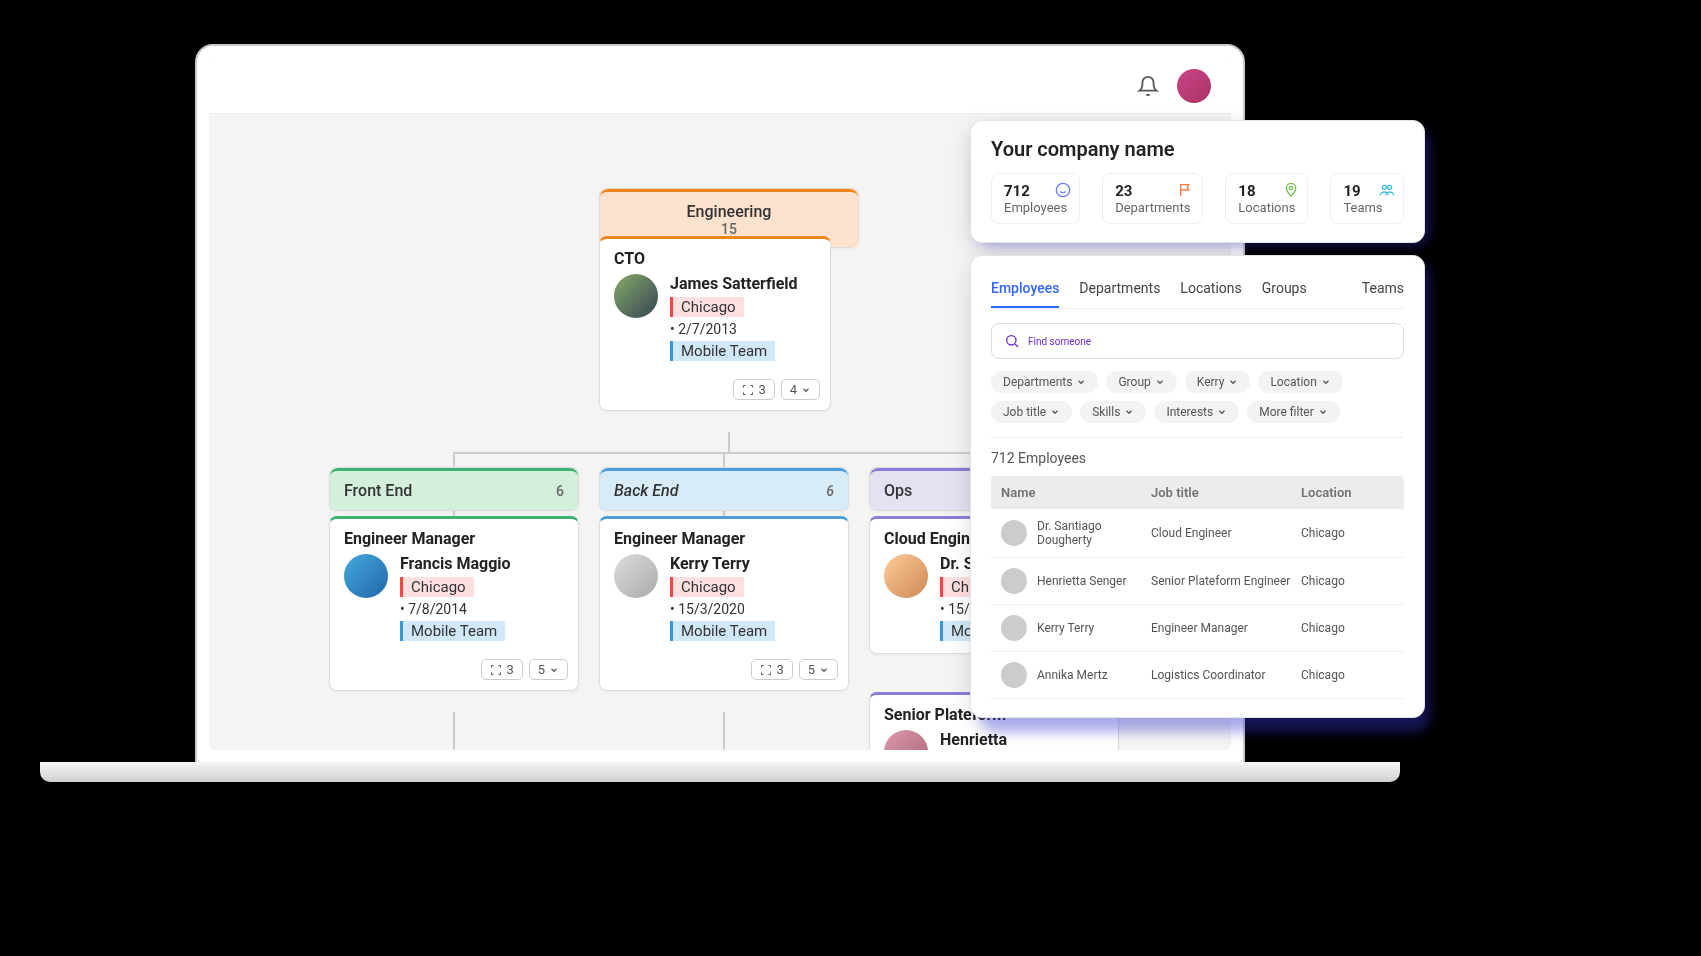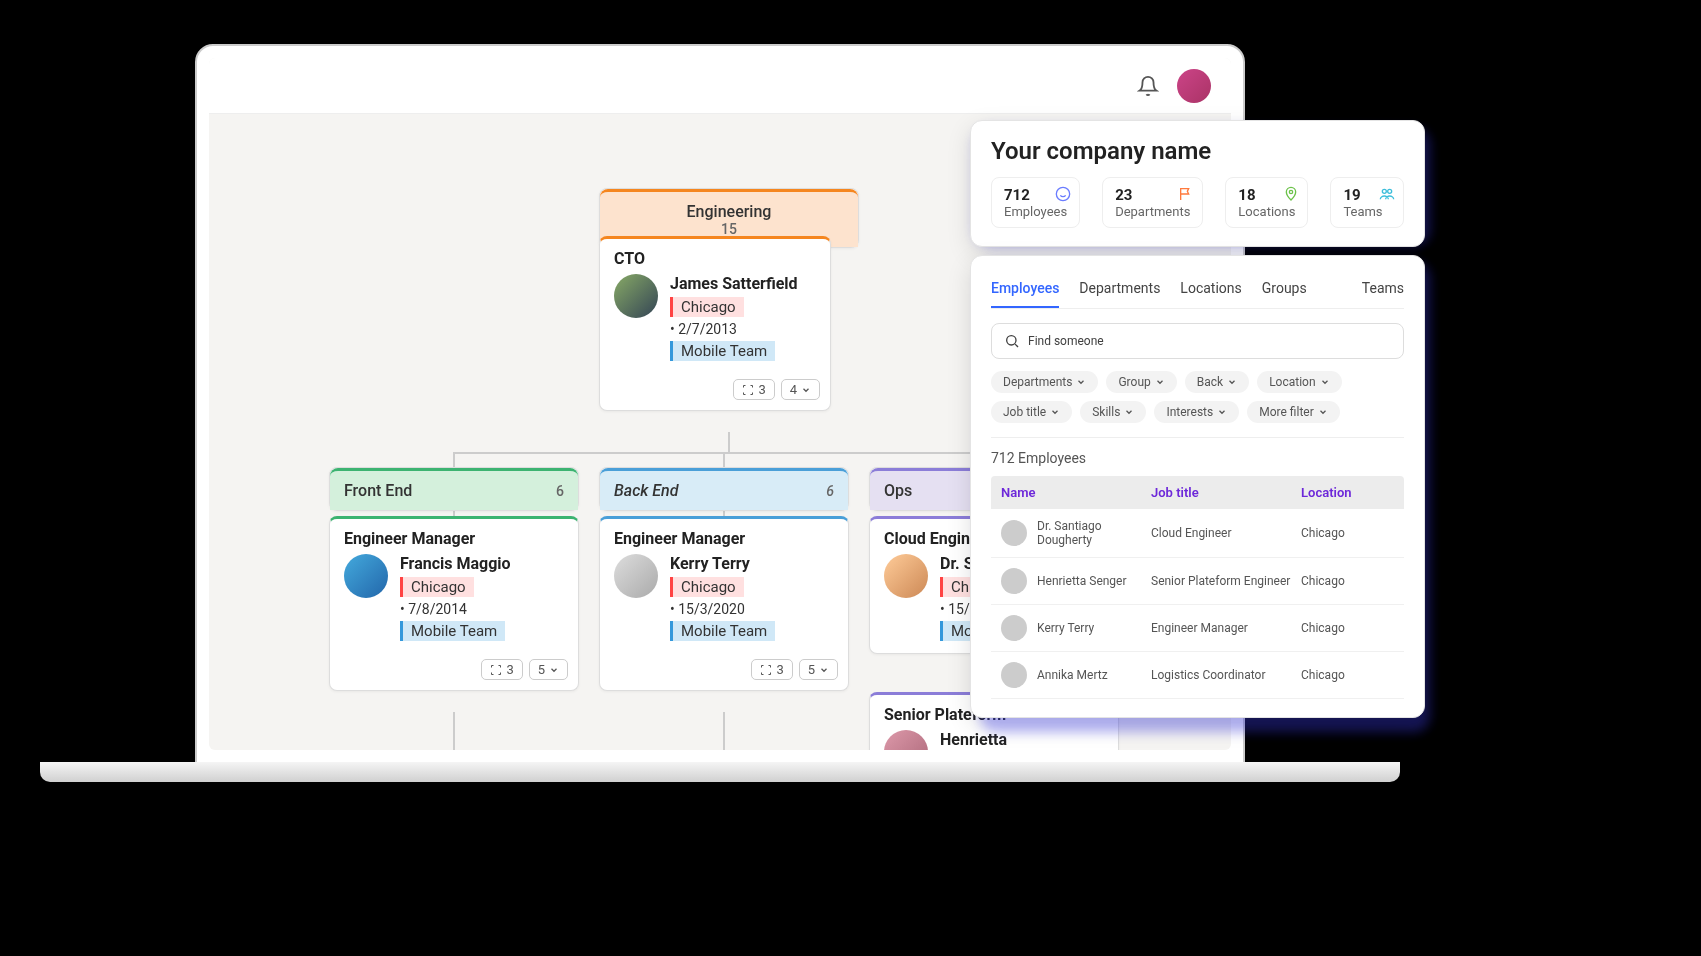--- a/index.html
+++ b/index.html
@@ -53,37 +53,37 @@
 
 
 .conn { position: absolute; background: #ccc; }
 
 
 .panel { position: absolute; background: #fff; border: 1px solid #e4e4e4; border-radius: 12px; box-shadow: 0 8px 24px rgba(0,0,0,0.12); }
 .panel-glow { position: absolute; border-radius: 16px; background: #4040ff; filter: blur(6px); opacity: 0.35; }
 
 .panel-stats-glow { left: 975px; top: 128px; width: 455px; height: 118px; }
 .panel-stats { left: 970px; top: 120px; width: 455px; padding: 16px 20px 18px; }
-.stats-title { font-size: 24px; font-weight: 600; color: #222; margin-bottom: 12px; }
+.stats-title { font-size: 20px; font-weight: 600; color: #222; margin-bottom: 12px; }
 .stats-row { display: flex; gap: 22px; }
 .stat-box { border: 1px solid #eee; border-radius: 8px; padding: 8px 12px; flex: 1; display: flex; flex-direction: column; position: relative; }
 .stat-num { font-weight: 700; font-size: 15px; color: #222; }
 .stat-label { font-size: 13px; color: #666; }
 .stat-icon { position: absolute; top: 8px; right: 8px; width: 16px; height: 16px; }
 
 .panel-search-glow { left: 980px; top: 262px; width: 450px; height: 470px; }
 .panel-search { left: 970px; top: 255px; width: 455px; padding: 18px 20px; }
 .tabs { display: flex; gap: 20px; border-bottom: 1px solid #eee; margin-bottom: 14px; font-size: 14px; }
 .tab { padding: 6px 0 10px; color: #444; cursor: pointer; }
 .tab.active { color: #3366ff; border-bottom: 2px solid #3366ff; font-weight: 500; }
-.search-box { border: 1px solid #ddd; border-radius: 8px; padding: 9px 12px; display: flex; align-items: center; gap: 8px; color: #404040; font-size: 12px; margin-bottom: 12px; }
+.search-box { border: 1px solid #ddd; border-radius: 8px; padding: 9px 12px; display: flex; align-items: center; gap: 8px; color: #6d28d9; font-size: 10px; margin-bottom: 12px; }
 .filter-chips { display: flex; flex-wrap: wrap; gap: 8px; margin-bottom: 14px; }
 .chip { background: #f3f3f3; border-radius: 14px; padding: 4px 12px; font-size: 12px; color: #555; display: flex; align-items: center; gap: 4px; }
 .result-count { font-size: 14px; color: #555; margin-bottom: 10px; border-top: 1px solid #eee; padding-top: 12px; }
-.table-head { display: flex; background: #ececec; font-size: 13px; font-weight: 600; color: #6d28d9; padding: 9px 10px; border-radius: 4px 4px 0 0; }
+.table-head { display: flex; background: #ececec; font-size: 13px; font-weight: 600; color: #737373; padding: 9px 10px; border-radius: 4px 4px 0 0; }
 .col-name { width: 150px; }
 .col-title { width: 150px; }
 .col-loc { flex: 1; }
 .table-row { display: flex; align-items: center; padding: 10px; border-bottom: 1px solid #f0f0f0; font-size: 12px; color: #555; }
 .table-row .avatar-tiny { width: 26px; height: 26px; border-radius: 50%; background: #ccc; margin-right: 10px; }
 .table-row .tn { width: 114px; }
 svg { display: block; }
 </style>
 </head>
 <body>
@@ -311,21 +311,21 @@
           <path d="M6 9l6 6 6-6"></path>
         </svg>
       </span>
     <span class="chip">
         <span>Group</span> 
         <svg width="10" height="10" viewBox="0 0 24 24" fill="none" stroke="currentColor" stroke-width="3">
           <path d="M6 9l6 6 6-6"></path>
         </svg>
       </span>
     <span class="chip">
-        <span>Back</span> 
+        <span>Kerry</span> 
         <svg width="10" height="10" viewBox="0 0 24 24" fill="none" stroke="currentColor" stroke-width="3">
           <path d="M6 9l6 6 6-6"></path>
         </svg>
       </span>
     <span class="chip">
         <span>Location</span> 
         <svg width="10" height="10" viewBox="0 0 24 24" fill="none" stroke="currentColor" stroke-width="3">
           <path d="M6 9l6 6 6-6"></path>
         </svg>
       </span>

